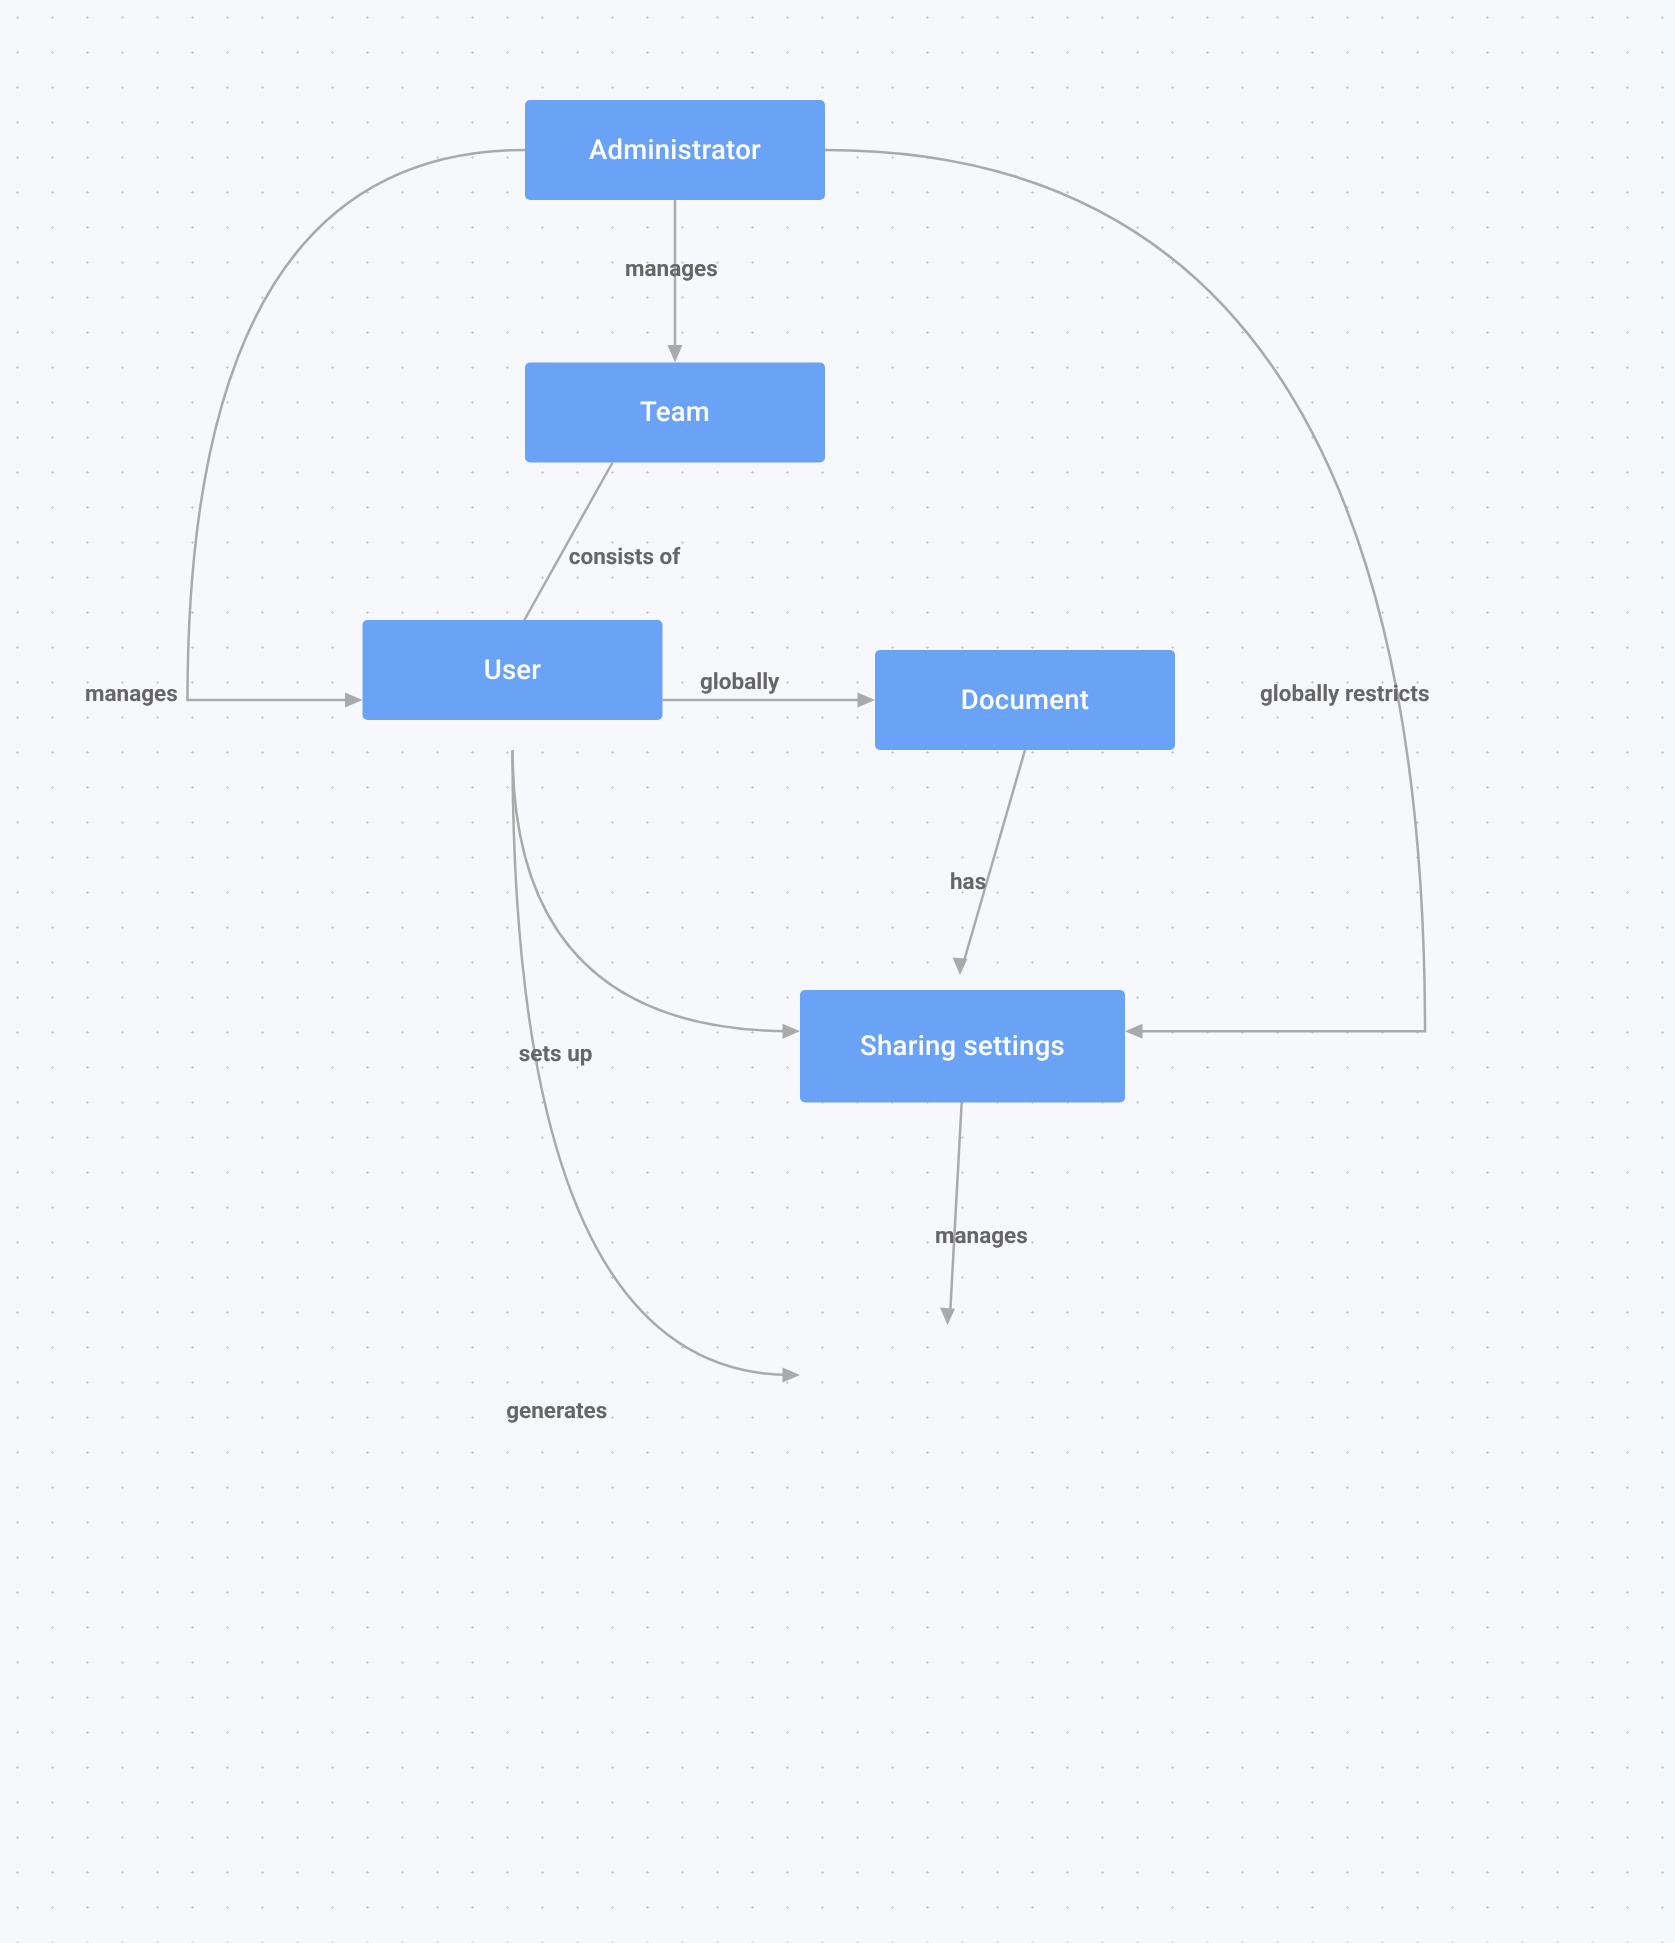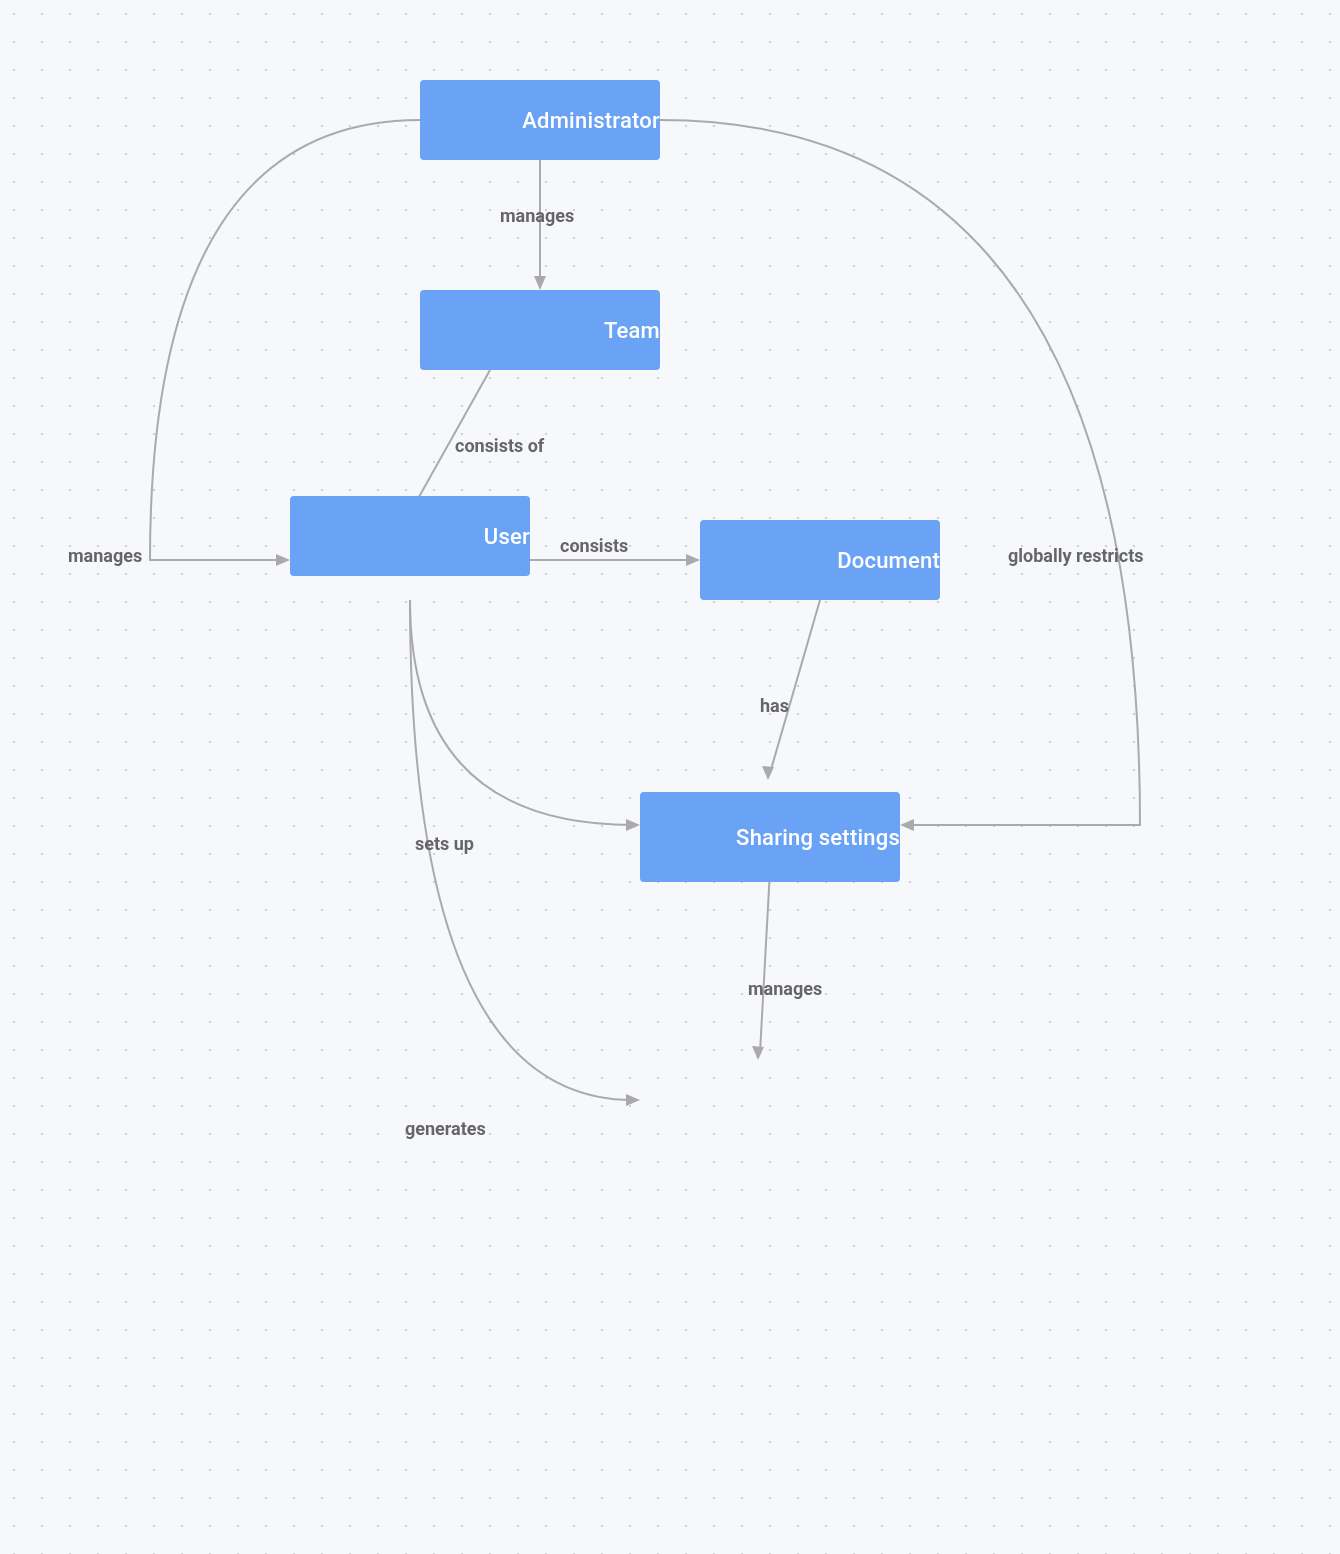--- a/index.html
+++ b/index.html
@@ -21,21 +21,21 @@
       background-image: radial-gradient(circle, #c8cdd8 1px, transparent 1px);
       background-size: 28px 28px;
     }
 
     .node {
       position: absolute;
       background-color: #6aa3f5;
       border-radius: 4px;
       display: flex;
       align-items: center;
-      justify-content: flex-end;
+      justify-content: center;
       color: white;
       font-size: 22px;
       font-weight: 500;
       letter-spacing: 0.01em;
     }
 
     .edge-label {
       position: absolute;
       color: #666;
       font-size: 18px;
@@ -126,21 +126,21 @@
 
   <div class="edge-label" style="left:68px; top:545px;">
     <span>manages</span>
   </div>
 
   <div class="edge-label" style="left:455px; top:435px;">
     <span>consists of</span>
   </div>
 
   <div class="edge-label" style="left:560px; top:535px;">
-    <span>consists</span>
+    <span>globally</span>
   </div>
 
   <div class="edge-label" style="left:760px; top:695px;">
     <span>has</span>
   </div>
 
   <div class="edge-label" style="left:415px; top:833px;text-align:right;">
     <span>sets up</span>
   </div>
 

